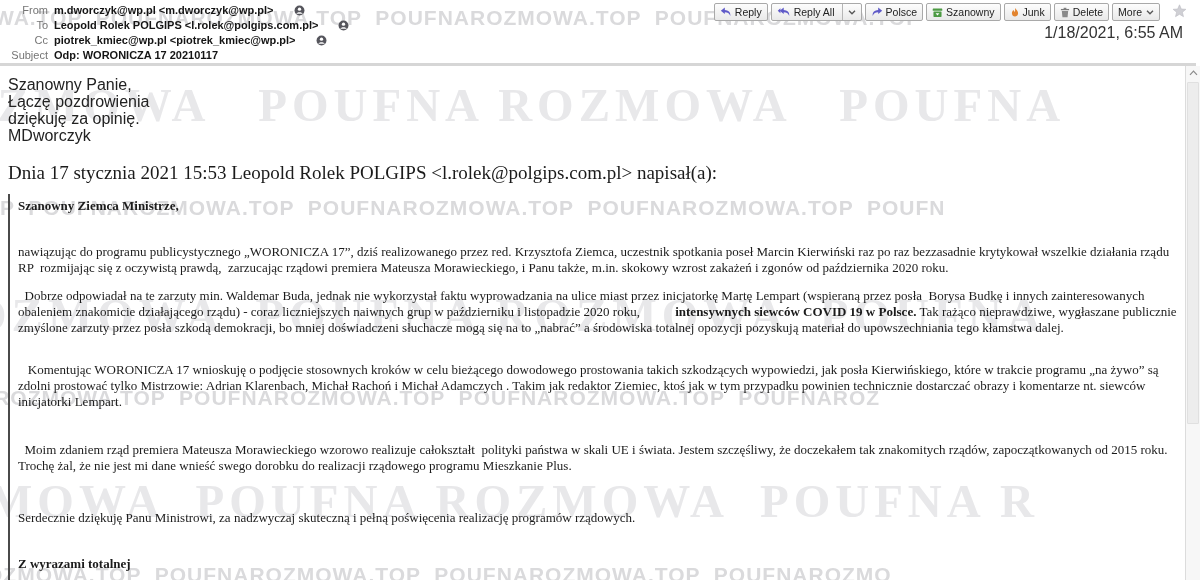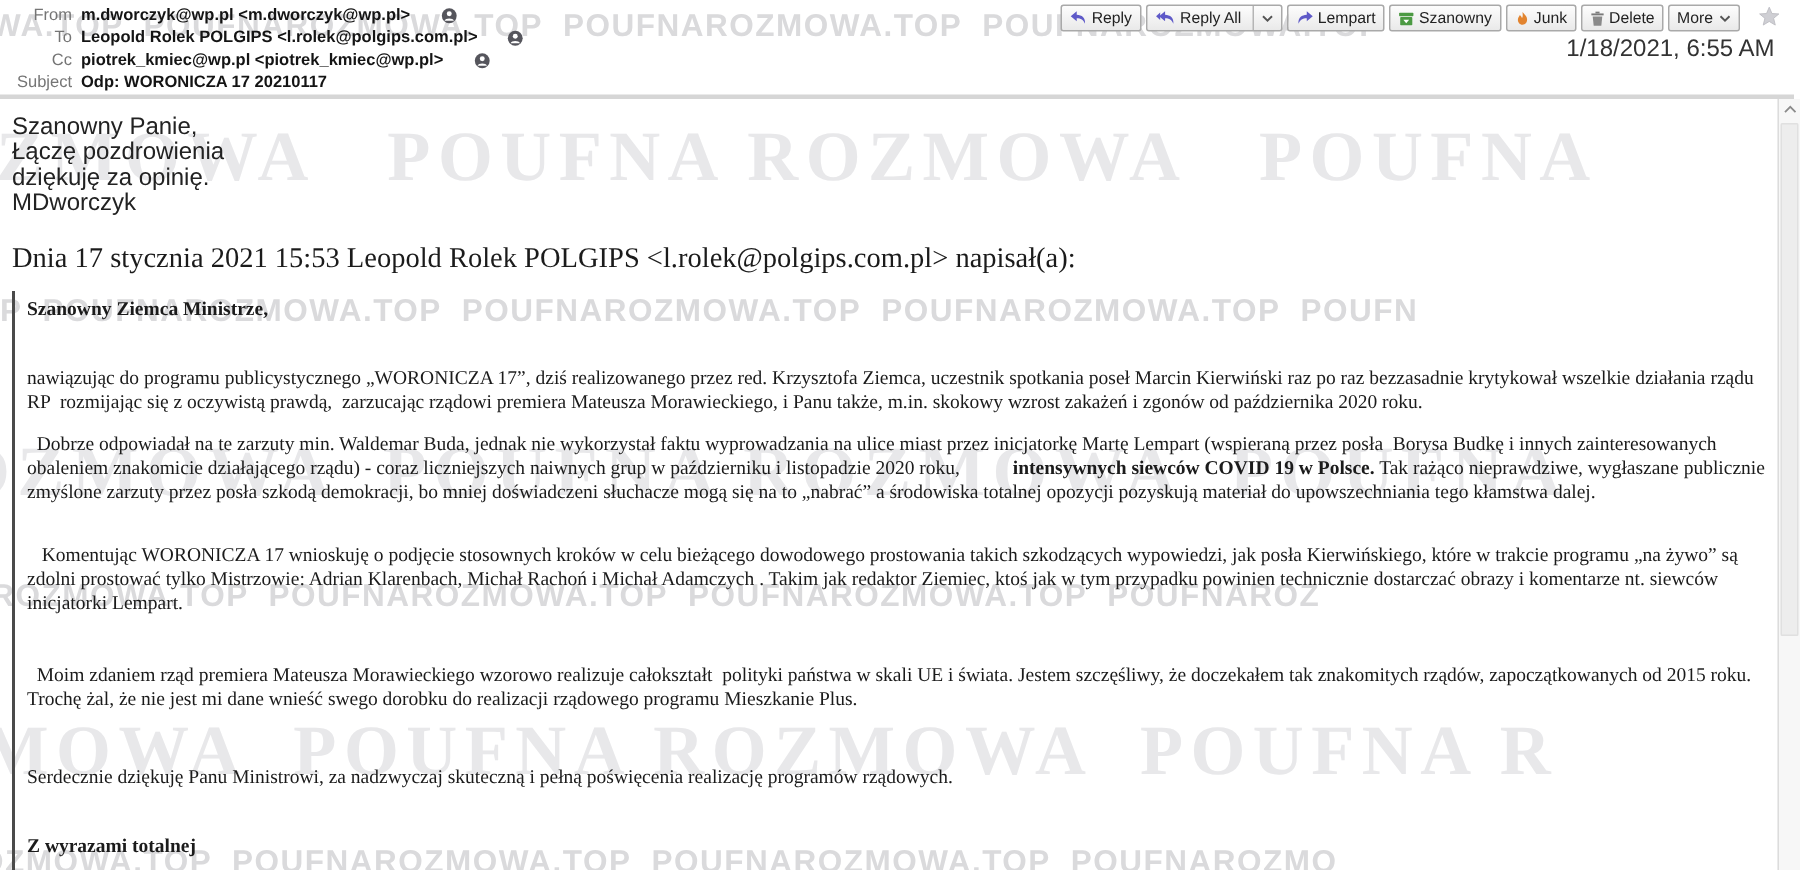--- a/index.html
+++ b/index.html
@@ -129,21 +129,21 @@
         <span class="split-sep">
             <span class="chev"><svg width="8" height="5" viewBox="0 0 8 5">
                 <path d="M1 0.8 L4 3.8 L7 0.8" stroke="#555" stroke-width="1.3" fill="none"></path>
               </svg></span>
           </span>
       </div>
       <div class="btn">
         <span class="ic"><svg width="12" height="10" viewBox="0 0 13 11">
               <path d="M7.8 0.6 L12.2 4.2 L7.8 7.8 V5.7 C4.8 5.7 2.9 6.7 1.7 9.8 C1.4 5.2 4 3.4 7.8 3.2 Z" fill="#5f5ac8"></path>
             </svg></span>
-        <span>Lempart</span>
+        <span>Polsce</span>
       </div>
       <div class="btn">
         <span class="ic"><svg width="11" height="11" viewBox="0 0 12 12">
               <rect x="0.8" y="1.6" width="10.4" height="2.6" rx="0.5" fill="#4c9a43"></rect>
               <rect x="1.6" y="4.8" width="8.8" height="6" rx="0.6" fill="#4c9a43"></rect>
               <path d="M6 9.2 L3.9 6.8 H8.1 Z" fill="#fff"></path>
             </svg></span>
         <span>Szanowny</span>
       </div>
       <div class="btn">

